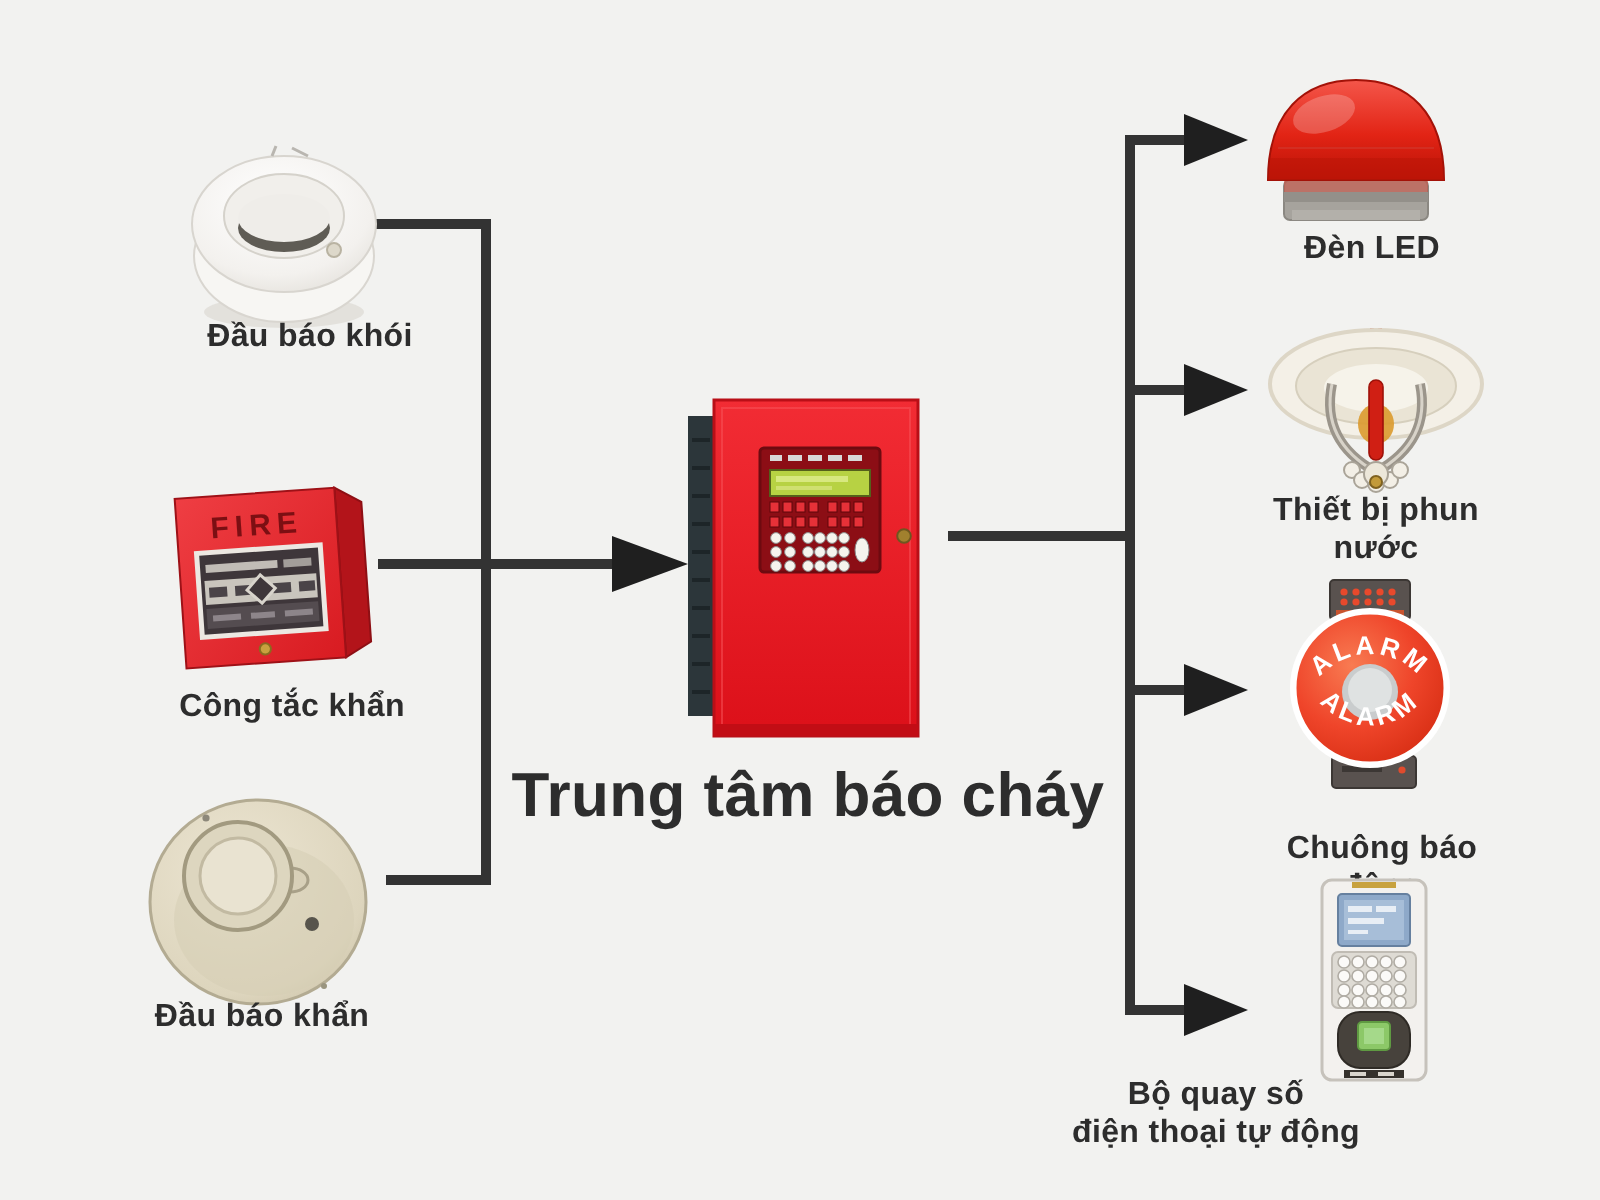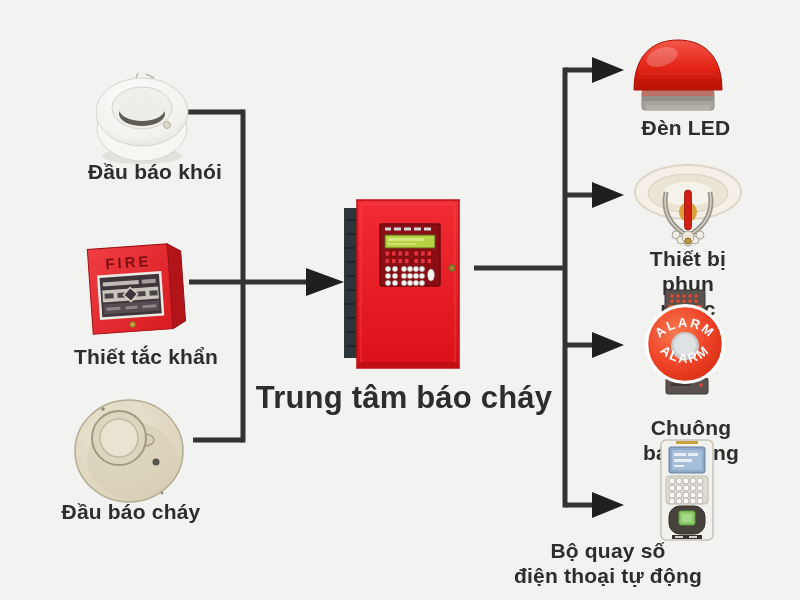--- a/index.html
+++ b/index.html
@@ -4,21 +4,21 @@
 <style>
   html,body{margin:0;padding:0;background:#fff;}
   .scene{
     position:relative;width:800px;height:600px;overflow:hidden;
     background:#f2f2f0;
     font-family:"Liberation Sans", sans-serif;
   }
   .dev{position:absolute;}
   .lbl{
     position:absolute;transform:translateX(-50%);
-    font-weight:700;color:#2d2d2d;font-size:21px;line-height:1.18;
+    font-weight:700;color:#2d2d2d;font-size:16px;line-height:1.18;
     white-space:pre-line;text-align:center;letter-spacing:.2px;
   }
   .lbl-center{font-size:31px;}
   svg{display:block;}
   .conn{position:absolute;left:0;top:0;}
 </style>
 </head>
 <body>
 
 <div class="scene">
@@ -83,21 +83,21 @@
         <rect x="56" y="42" width="14" height="4" fill="#cfcbc3" opacity="0.7"></rect>
         <rect x="16" y="50" width="56" height="12" fill="#c9c5bd"></rect>
         <path d="M18,56 h9 M31,56 h9 M50,56 h9 M63,56 h8" stroke="#4a4448" stroke-width="5"></path>
         <rect x="39" y="51" width="10" height="10" transform="rotate(45 44 56)" fill="#3e363a" stroke="#d8d4cc" stroke-width="1.5"></rect>
         <rect x="16" y="64" width="56" height="10" fill="#544c50"></rect>
         <path d="M19,69 h14 M38,69 h12 M55,69 h14" stroke="#8d858a" stroke-width="3"></path>
         <circle cx="44" cy="86" r="2.8" fill="#c9a23f" stroke="#8a6b1f" stroke-width="1"></circle>
       </g>
     </svg>
   </div>
-  <div class="lbl" style="left:146px;top:345px;">Thiết tắc khẩn</div>
+  <div class="lbl" style="left:146px;top:345px;">Công tắc khẩn</div>
 
   <div class="dev" style="left:72px;top:396px;">
     <svg width="115" height="110" viewBox="0 0 115 110">
       <defs>
         <radialGradient id="heatG" cx="40%" cy="35%" r="80%">
           <stop offset="0%" stop-color="#ece5d2"></stop>
           <stop offset="75%" stop-color="#ddd5bd"></stop>
           <stop offset="100%" stop-color="#c9c0a5"></stop>
         </radialGradient>
       </defs>
@@ -105,21 +105,21 @@
       <ellipse cx="60" cy="64" rx="45" ry="38" fill="#d6cdb4" opacity="0.55"></ellipse>
       <ellipse cx="73" cy="44" rx="9" ry="6" fill="#d8d0b8" stroke="#a8a088" stroke-width="1.5"></ellipse>
       <circle cx="47" cy="42" r="27" fill="#ddd6bf" stroke="#a29a80" stroke-width="2"></circle>
       <circle cx="47" cy="42" r="19" fill="#e9e3d1" stroke="#c2ba a2" stroke-width="1.5"></circle>
       <circle cx="47" cy="42" r="19" fill="#e9e3d1" stroke="#c2baa2" stroke-width="1.5"></circle>
       <circle cx="84" cy="66" r="3.5" fill="#57544c"></circle>
       <circle cx="31" cy="13" r="1.8" fill="#8d887a"></circle>
       <circle cx="90" cy="97" r="1.5" fill="#9a957f"></circle>
     </svg>
   </div>
-  <div class="lbl" style="left:131px;top:500px;">Đầu báo cháy</div>
+  <div class="lbl" style="left:131px;top:500px;">Đầu báo khẩn</div>
 
   <div class="dev" style="left:344px;top:198px;">
     <svg width="118" height="172" viewBox="0 0 118 172">
       <defs>
         <linearGradient id="panelG" x1="0" y1="0" x2="0" y2="1">
           <stop offset="0%" stop-color="#f22c34"></stop>
           <stop offset="100%" stop-color="#dc1019"></stop>
         </linearGradient>
       </defs>
       <rect x="0" y="10" width="13" height="150" fill="#2c363a"></rect>

